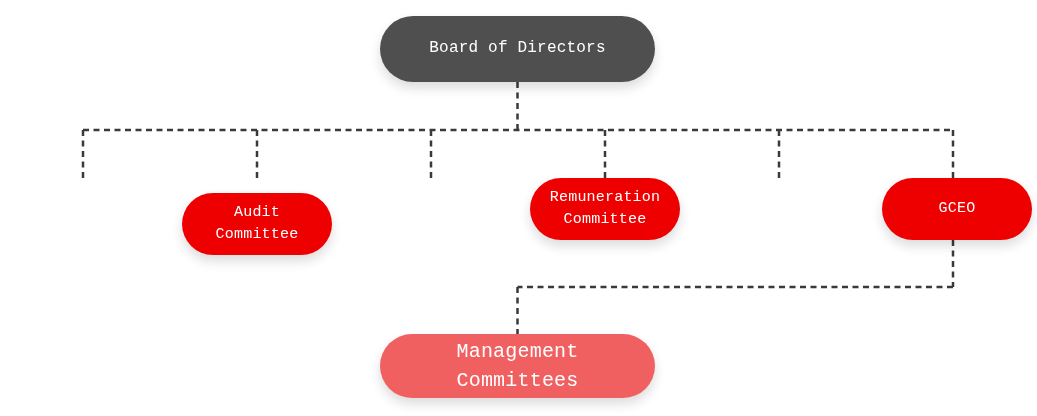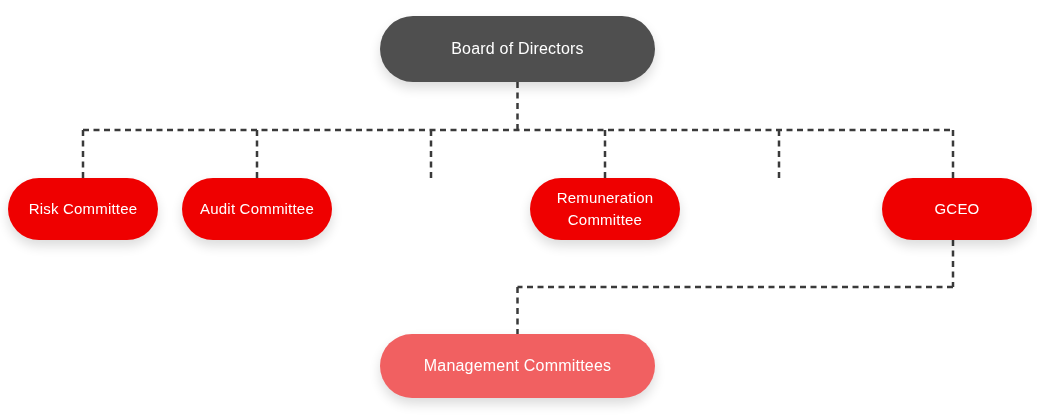--- a/index.html
+++ b/index.html
@@ -14,20 +14,21 @@
   body{
     background:var(--background);
     font-family:"Liberation Sans","DejaVu Sans",sans-serif;
   }
   .canvas{
     position:relative;
     width:1037px;
     height:416px;
     background:var(--background);
     overflow:hidden;
+    font-family:Liberation Mono, monospace;
   }
   .connectors{
     position:absolute;
     left:0;top:0;
     width:1037px;height:416px;
   }
   .connectors path{
     fill:none;
     stroke:var(--connector);
     stroke-width:2.5;
@@ -51,29 +52,29 @@
     left:380px;top:16px;width:275px;height:66px;
     background:var(--root-bg);
     font-size:16px;
   }
   .node-committee{
     top:178px;width:150px;height:62px;
     background:var(--committee-bg);
     font-size:15px;
   }
   .c0{left:8px;}
-  .c1{left:182px;}
+  .c1{left:182px;margin-top:15px;}
   .c2{left:356px;}
   .c3{left:530px;}
   .c4{left:704px;}
   .c5{left:882px;}
   .node-management{
     left:380px;top:334px;width:275px;height:64px;
     background:var(--management-bg);
-    font-size:16px;
+    font-size:20px;
   }
 </style>
 </head>
 <body>
 
 <div class="canvas">
 
   <svg class="connectors" viewBox="0 0 1037 416" xmlns="http://www.w3.org/2000/svg" aria-hidden="true">
     <path d="M517.5 82 V130
              M83 130 H953
@@ -85,23 +86,20 @@
              M953 130 V178
              M953 240 V287
              M953 287 H517.5
              M517.5 287 V334"></path>
   </svg>
 
   <div class="node node-root">
     <span>Board of Directors</span>
   </div>
 
-  <div class="node node-committee c0">
-    <span>Risk Committee</span>
-  </div>
 
   <div class="node node-committee c1">
     <span>Audit Committee</span>
   </div>
 
 
   <div class="node node-committee c3">
     <span>Remuneration Committee</span>
   </div>
 

